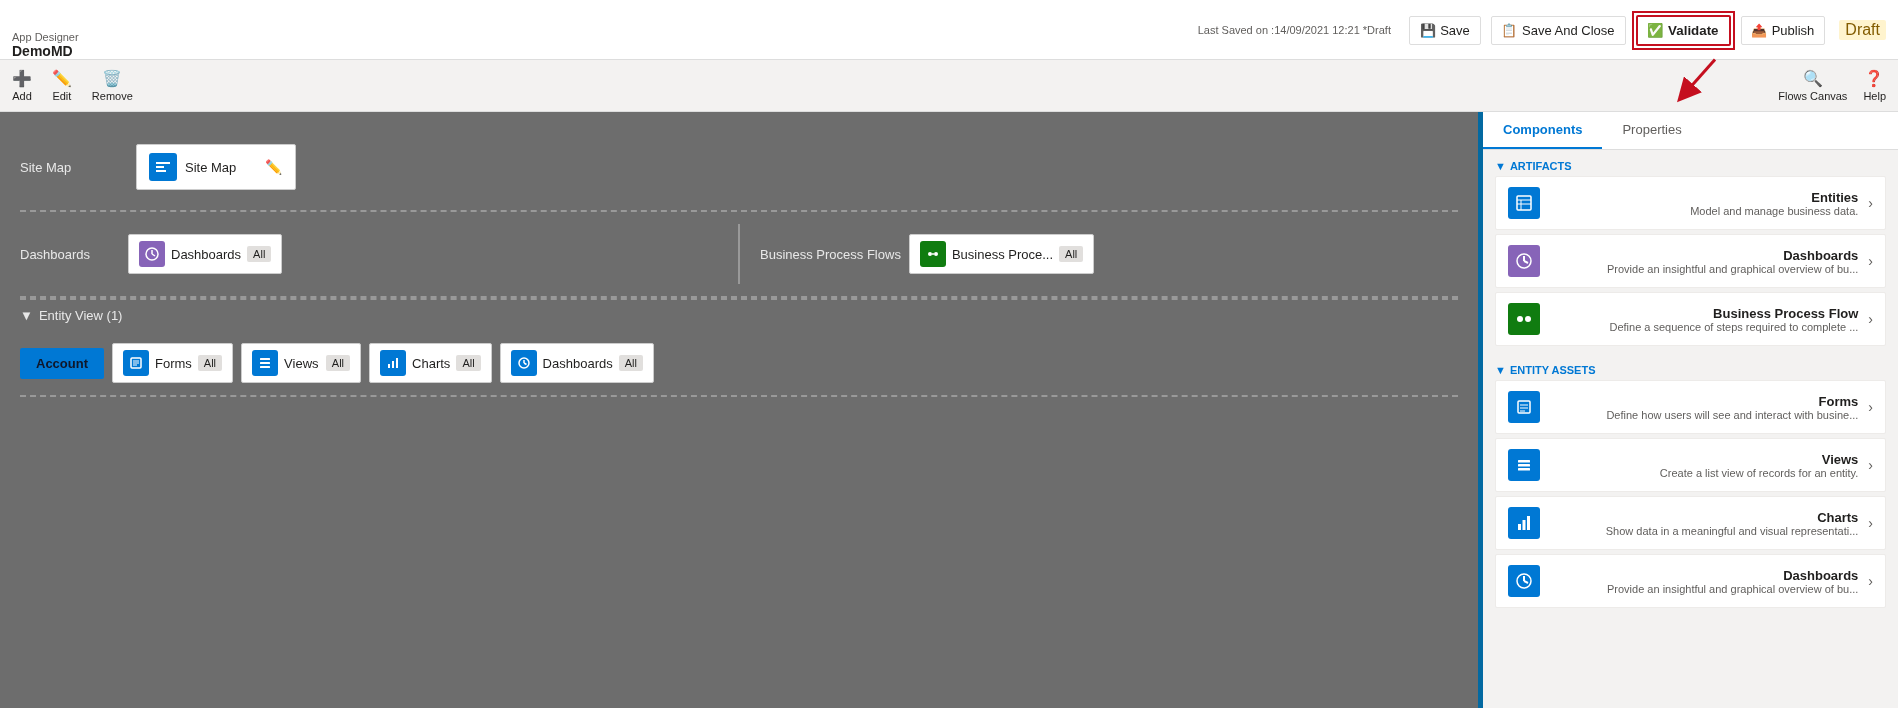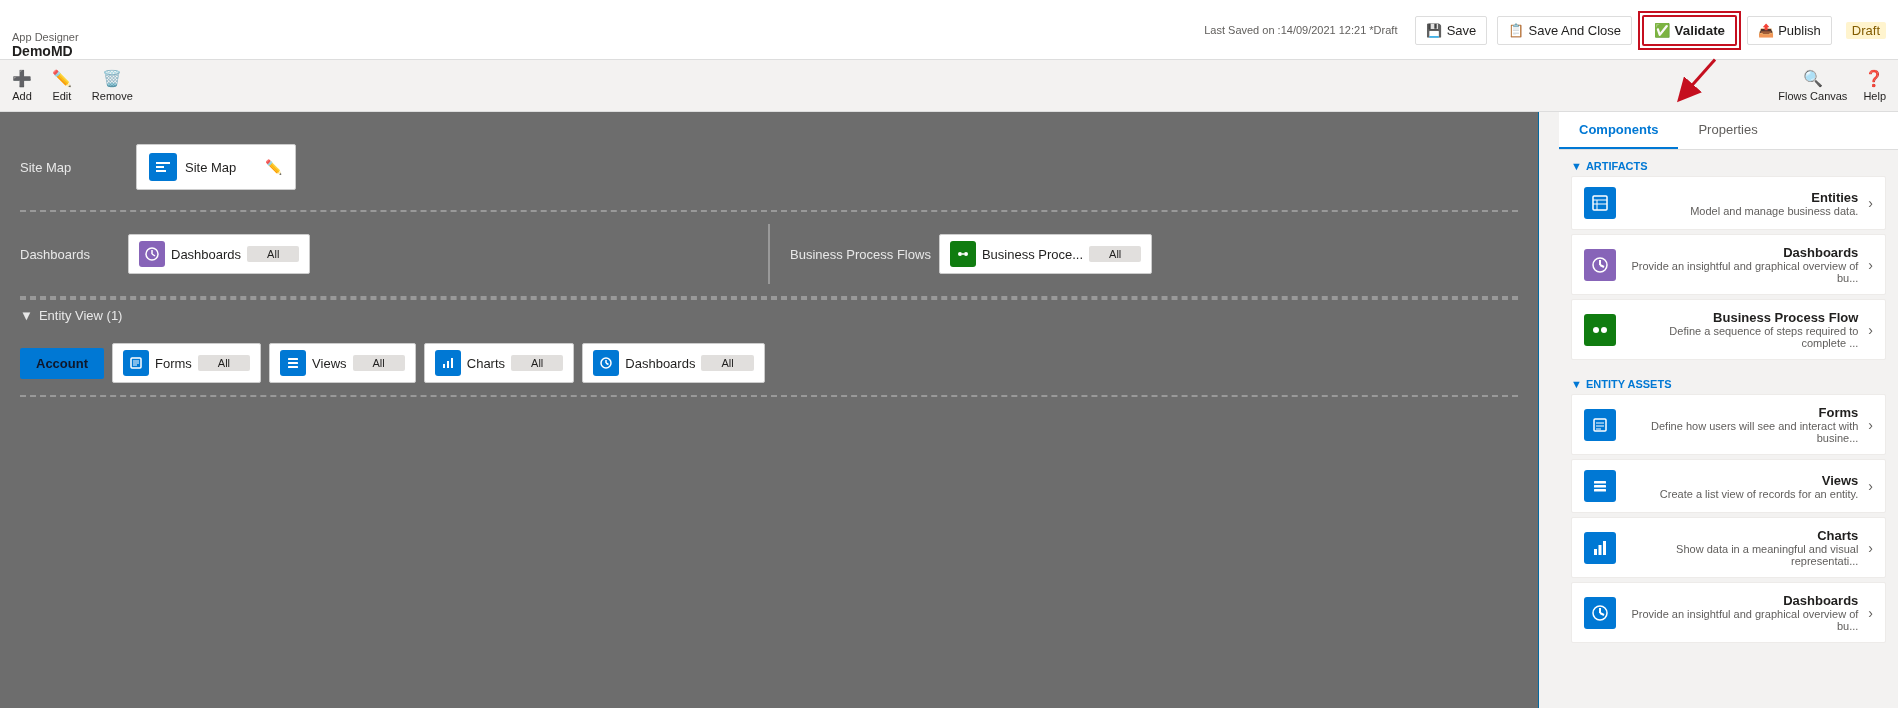--- a/index.html
+++ b/index.html
@@ -234,21 +234,21 @@
       display: flex;
       align-items: center;
       justify-content: center;
       color: #fff;
       font-size: 13px;
     }
     .component-label { font-size: 13px; color: #201f1e; flex: 1; }
     .all-badge {
       background: #e1dfdd;
       color: #201f1e;
-      padding: 2px 20px;
+      padding: 2px 6px;
       border-radius: 2px;
       font-size: 11px;
       cursor: pointer;
     }
 
     
     .entity-view-header {
       color: #e8e8e8;
       font-size: 13px;
       padding: 8px 0 8px 0;
@@ -303,25 +303,24 @@
       border-radius: 3px;
       display: flex;
       align-items: center;
       justify-content: center;
       color: #fff;
       font-size: 13px;
     }
 
     
     .right-panel {
-      width: 360px;
+      width: 420px;
       background: #f3f2f1;
-      border-left: 1px solid #0369a1;
+      border-left: 5px solid #0369a1;
       overflow-y: auto;
-      padding-left: 20px;
     }
 
     .panel-tabs {
       display: flex;
       border-bottom: 1px solid #ddd;
       background: #fff;
     }
     .panel-tab {
       padding: 10px 20px;
       cursor: pointer;
@@ -399,21 +398,21 @@
     }
 
     .panel-item-text { flex: 1; text-align: right; }
     .panel-item-title { font-size: 13px; font-weight: 600; color: #201f1e; }
     .panel-item-desc { font-size: 11px; color: #605e5c; }
     .panel-item-chevron { color: #605e5c; font-size: 14px; }
 
     .draft-label {
       background: #fff4ce;
       color: #835c00;
-      font-size: 13px;
+      font-size: 16px;
       padding: 1px 6px;
       border-radius: 2px;
       margin-left: 4px;
     }
 
     
     .validate-wrapper {
       position: relative;
     }
     .validate-wrapper::after {

